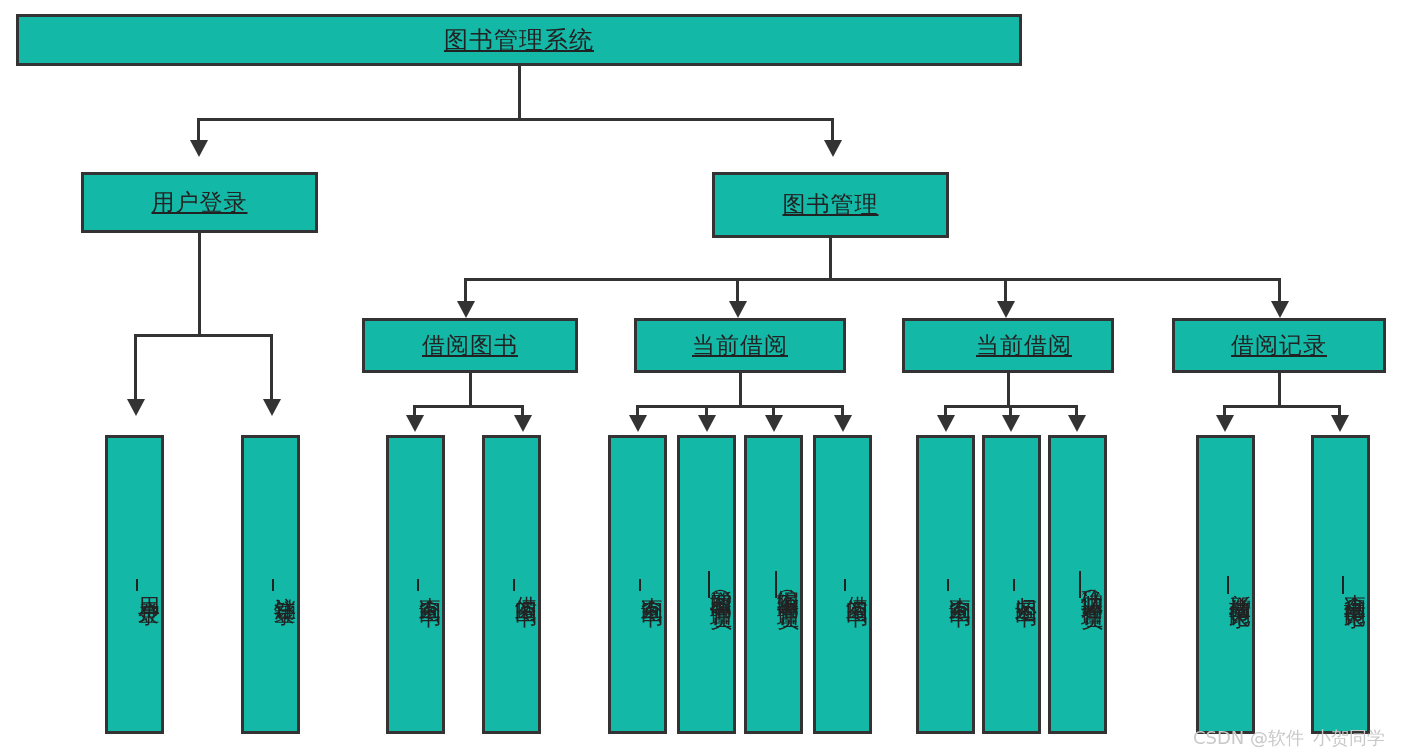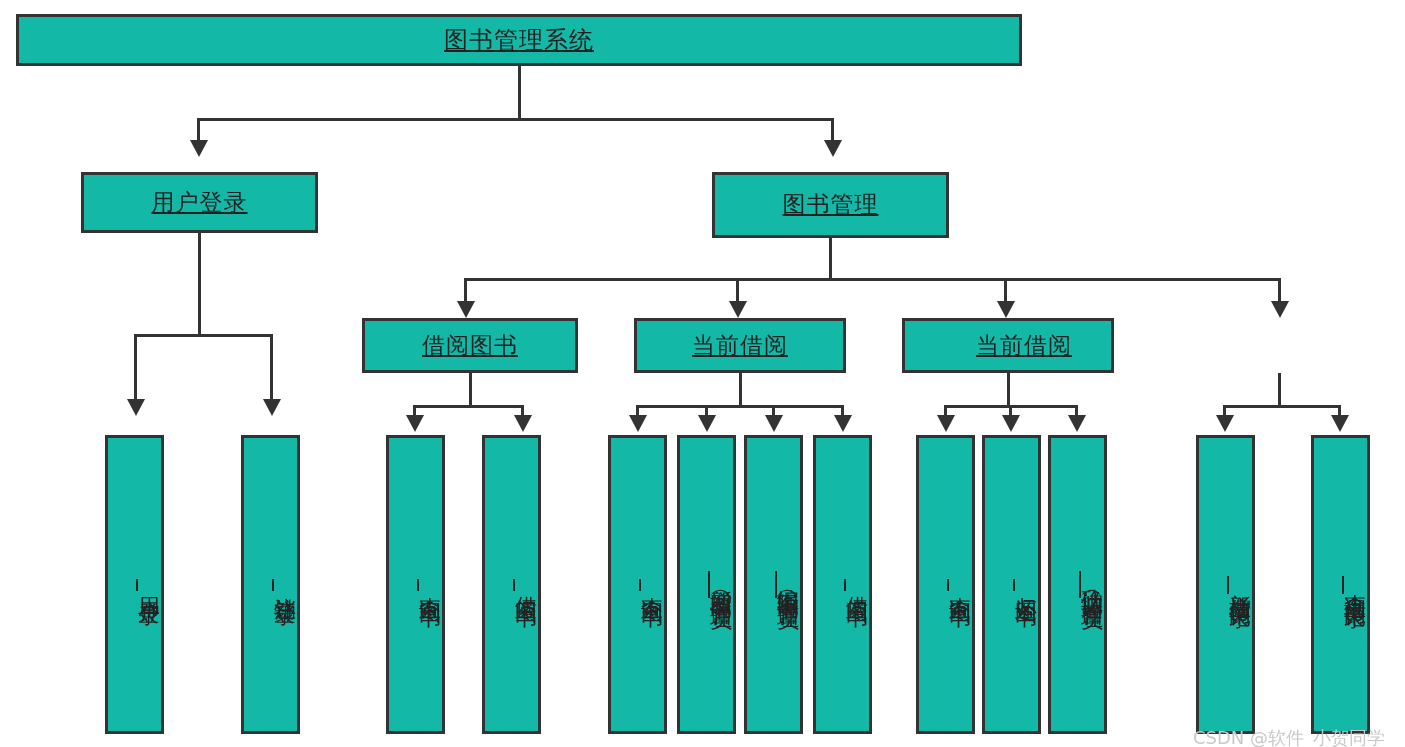--- a/index.html
+++ b/index.html
@@ -119,20 +119,23 @@
 
   <div class="node horiz" style="left:362px; top:318px; width:216px; height:55px;">
     <span class="label">借阅图书</span>
   </div>
   <div class="node horiz" style="left:634px; top:318px; width:212px; height:55px;">
     <span class="label">当前借阅</span>
   </div>
   <div class="node horiz" style="left:902px; top:318px; width:212px; height:55px;padding-left:32px;">
     <span class="label">当前借阅</span>
   </div>
+  <div class="node horiz" style="left:1172px; top:318px; width:214px; height:55px;">
+    <span class="label">借阅记录</span>
+  </div>
 
   <div class="edge v" style="left:469px; top:373px; width:3px; height:32px;"></div>
   <div class="edge h" style="left:413px; top:405px; width:111px; height:3px;"></div>
   <div class="edge v" style="left:413px; top:405px; width:3px; height:12px;"></div>
   <div class="arrow" style="left:406px; top:415px;"></div>
   <div class="edge v" style="left:521px; top:405px; width:3px; height:12px;"></div>
   <div class="arrow" style="left:514px; top:415px;"></div>
 
   <div class="edge v" style="left:739px; top:373px; width:3px; height:32px;"></div>
   <div class="edge h" style="left:636px; top:405px; width:208px; height:3px;"></div>

